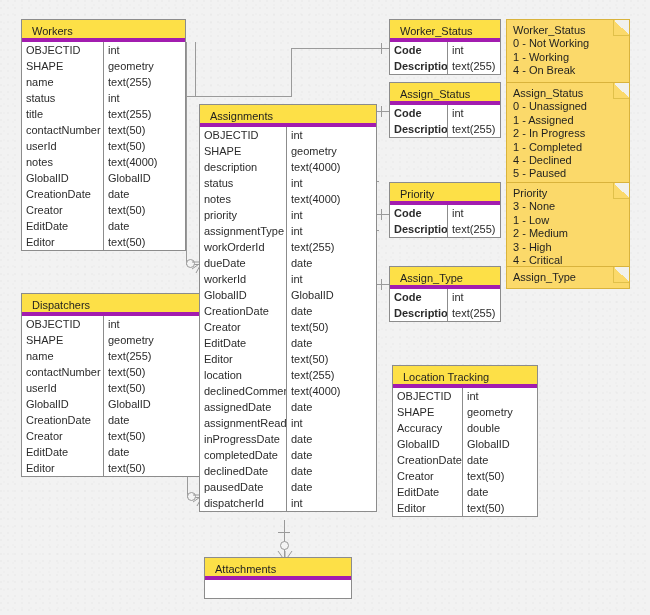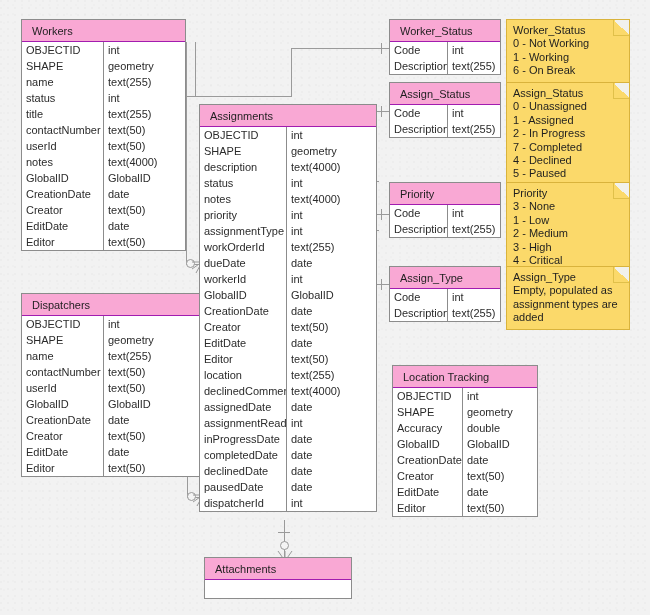--- a/index.html
+++ b/index.html
@@ -27,25 +27,25 @@
     position: absolute;
     background: #ffffff;
     border: 1px solid #8c8c8c;
     box-sizing: border-box;
     z-index: 5;
   }
   .entity-title {
     height: 22px;
     line-height: 22px;
     padding-left: 10px;
-    border-bottom: 1px solid #a21caf;
+    border-bottom: 4px solid #a21caf;
     font-size: 11px;
     color: #1f1f1f;
     box-sizing: border-box;
-    background: #f9a8d4;
+    background: #fde047;
     white-space: nowrap;
     overflow: hidden;
   }
   .entity-body {
     display: block;
   }
   .row {
     display: flex;
     height: 16px;
     line-height: 16px;
@@ -70,21 +70,21 @@
     height: 18px;
   }
 
   
   .w-workers .fname { width: 82px; }
   .w-workers .ftype { width: 81px; }
   .w-dispatchers .fname { width: 82px; }
   .w-dispatchers .ftype { width: 81px; }
   .w-assign .fname { width: 87px; }
   .w-assign .ftype { width: 80px; }
-  .w-lookup .fname { width: 58px; }
+  .w-lookup .fname { width: 58px; font-weight: bold; }
   .w-lookup .ftype { width: 51px; }
   .w-loc .fname { width: 70px; }
   .w-loc .ftype { width: 64px; }
   .w-attach .fname { width: 100%; border-right: none; }
 
   
   .note {
     position: absolute;
     background: #fbd96a;
     border: 1px solid #d9b33c;
@@ -497,32 +497,32 @@
     </div>
   </div>
 </div>
 
 <div class="note" style="left:506px; top:19px; width:124px;">
   <span class="fold"></span>
   <span class="note-title">Worker_Status</span>
   <div>
       <span class="note-line">0 - Not Working</span>
       <span class="note-line">1 - Working</span>
-      <span class="note-line">6 - On Break</span>
+      <span class="note-line">4 - On Break</span>
     </div>
 </div>
 
 <div class="note" style="left:506px; top:82px; width:124px;">
   <span class="fold"></span>
   <span class="note-title">Assign_Status</span>
   <div>
       <span class="note-line">0 - Unassigned</span>
       <span class="note-line">1 - Assigned</span>
       <span class="note-line">2 - In Progress</span>
-      <span class="note-line">7 - Completed</span>
+      <span class="note-line">1 - Completed</span>
       <span class="note-line">4 - Declined</span>
       <span class="note-line">5 - Paused</span>
       <span class="note-line">6 - Canceled</span>
     </div>
 </div>
 
 <div class="note" style="left:506px; top:182px; width:124px;">
   <span class="fold"></span>
   <span class="note-title">Priority</span>
   <div>
@@ -530,17 +530,13 @@
       <span class="note-line">1 - Low</span>
       <span class="note-line">2 - Medium</span>
       <span class="note-line">3 - High</span>
       <span class="note-line">4 - Critical</span>
     </div>
 </div>
 
 <div class="note" style="left:506px; top:266px; width:124px;">
   <span class="fold"></span>
   <span class="note-title">Assign_Type</span>
-  <div>
-      <span class="note-line">Empty, populated as</span>
-      <span class="note-line">assignment types are added</span>
-    </div>
 </div>
 
 </body></html>

